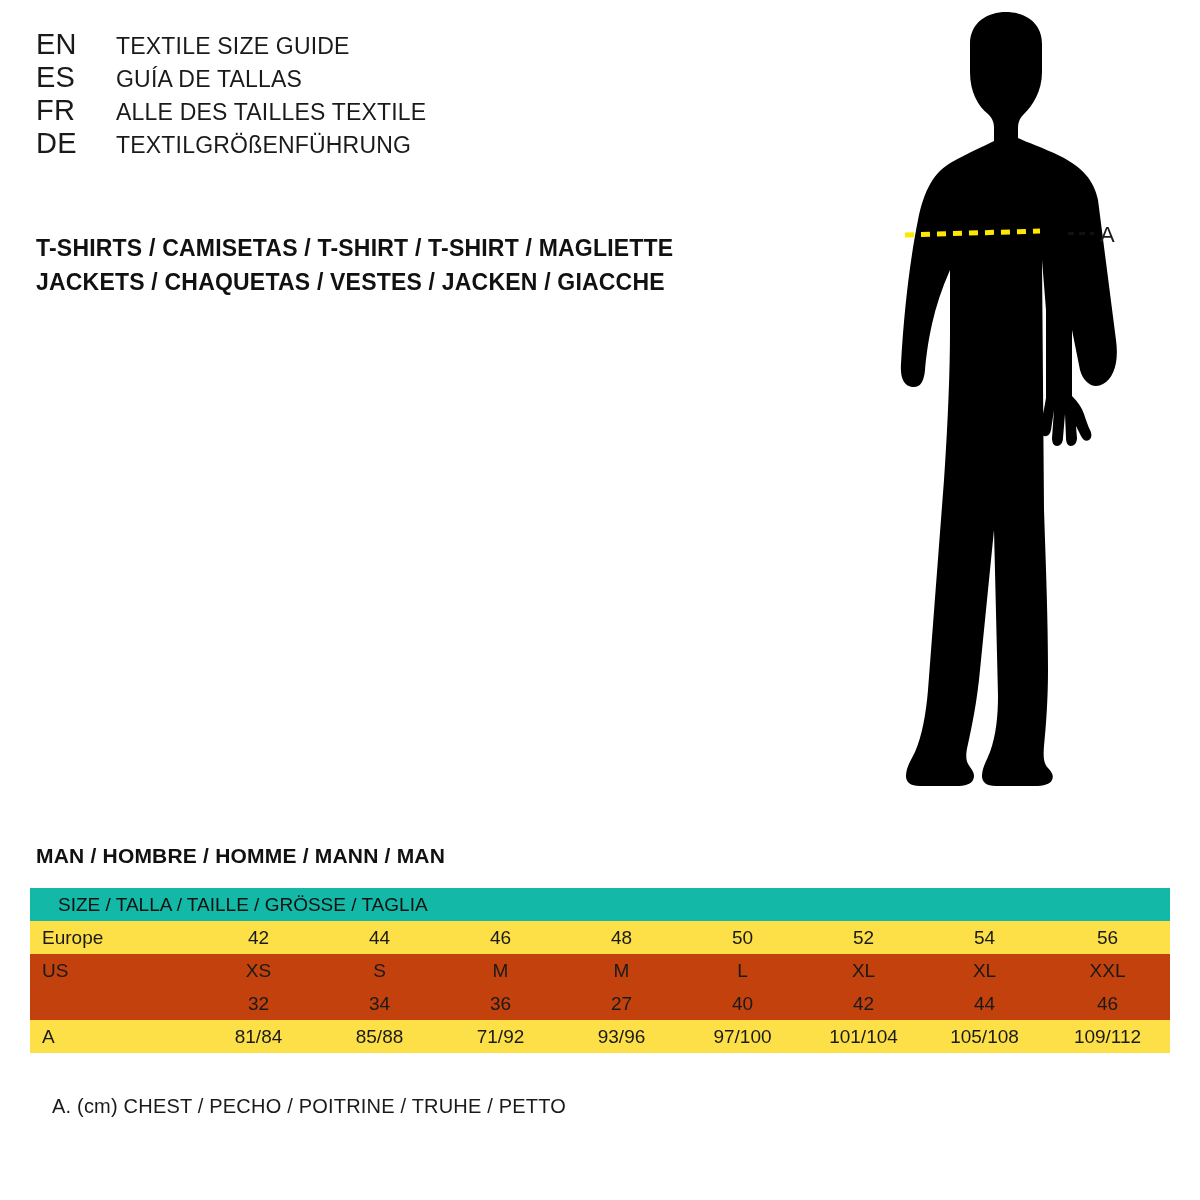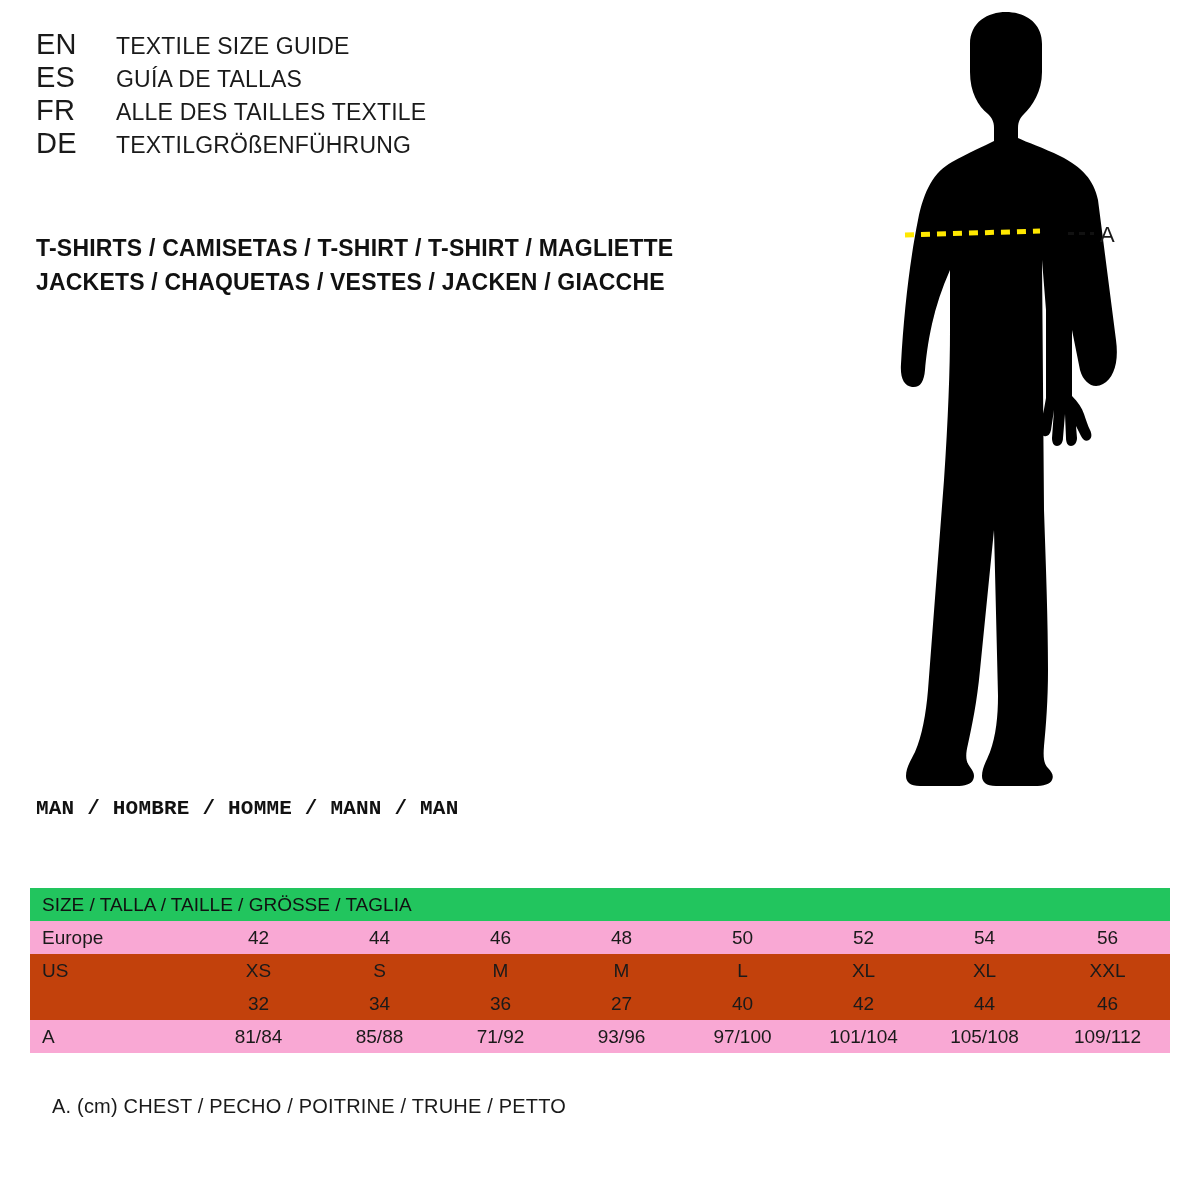--- a/index.html
+++ b/index.html
@@ -86,26 +86,25 @@
     top: 232px;
     width: 26px;
     height: 3px;
     background: repeating-linear-gradient(to right, #111 0 6px, transparent 6px 11px);
   }
 
   
   .man-title {
     position: absolute;
     left: 36px;
-    top: 797px;
+    top: 844px;
     font-size: 21px;
     font-weight: bold;
     letter-spacing: 0.2px;
     color: #111;
-    font-family: Liberation Mono, monospace;
   }
 
   .size-table {
     position: absolute;
     left: 30px;
     top: 888px;
     width: 1140px;
     border-collapse: collapse;
     table-layout: fixed;
   }
@@ -116,28 +115,28 @@
     text-align: center;
     vertical-align: middle;
     padding: 0;
   }
   .size-table td.label {
     text-align: left;
     padding-left: 12px;
     width: 168px;
   }
   tr.header-row td {
-    background: #22c55e;
+    background: #14b8a6;
     text-align: left;
-    padding-left: 12px;
+    padding-left: 28px;
     font-size: 19px;
     color: #111;
   }
   tr.shade td { background: #c2410c; }
-  tr.plain td { background: #f9a8d4; }
+  tr.plain td { background: #fde047; }
 
   .footnote {
     position: absolute;
     left: 52px;
     top: 1095px;
     font-size: 20px;
     color: #1a1a1a;
     letter-spacing: 0.2px;
   }
 </style>

